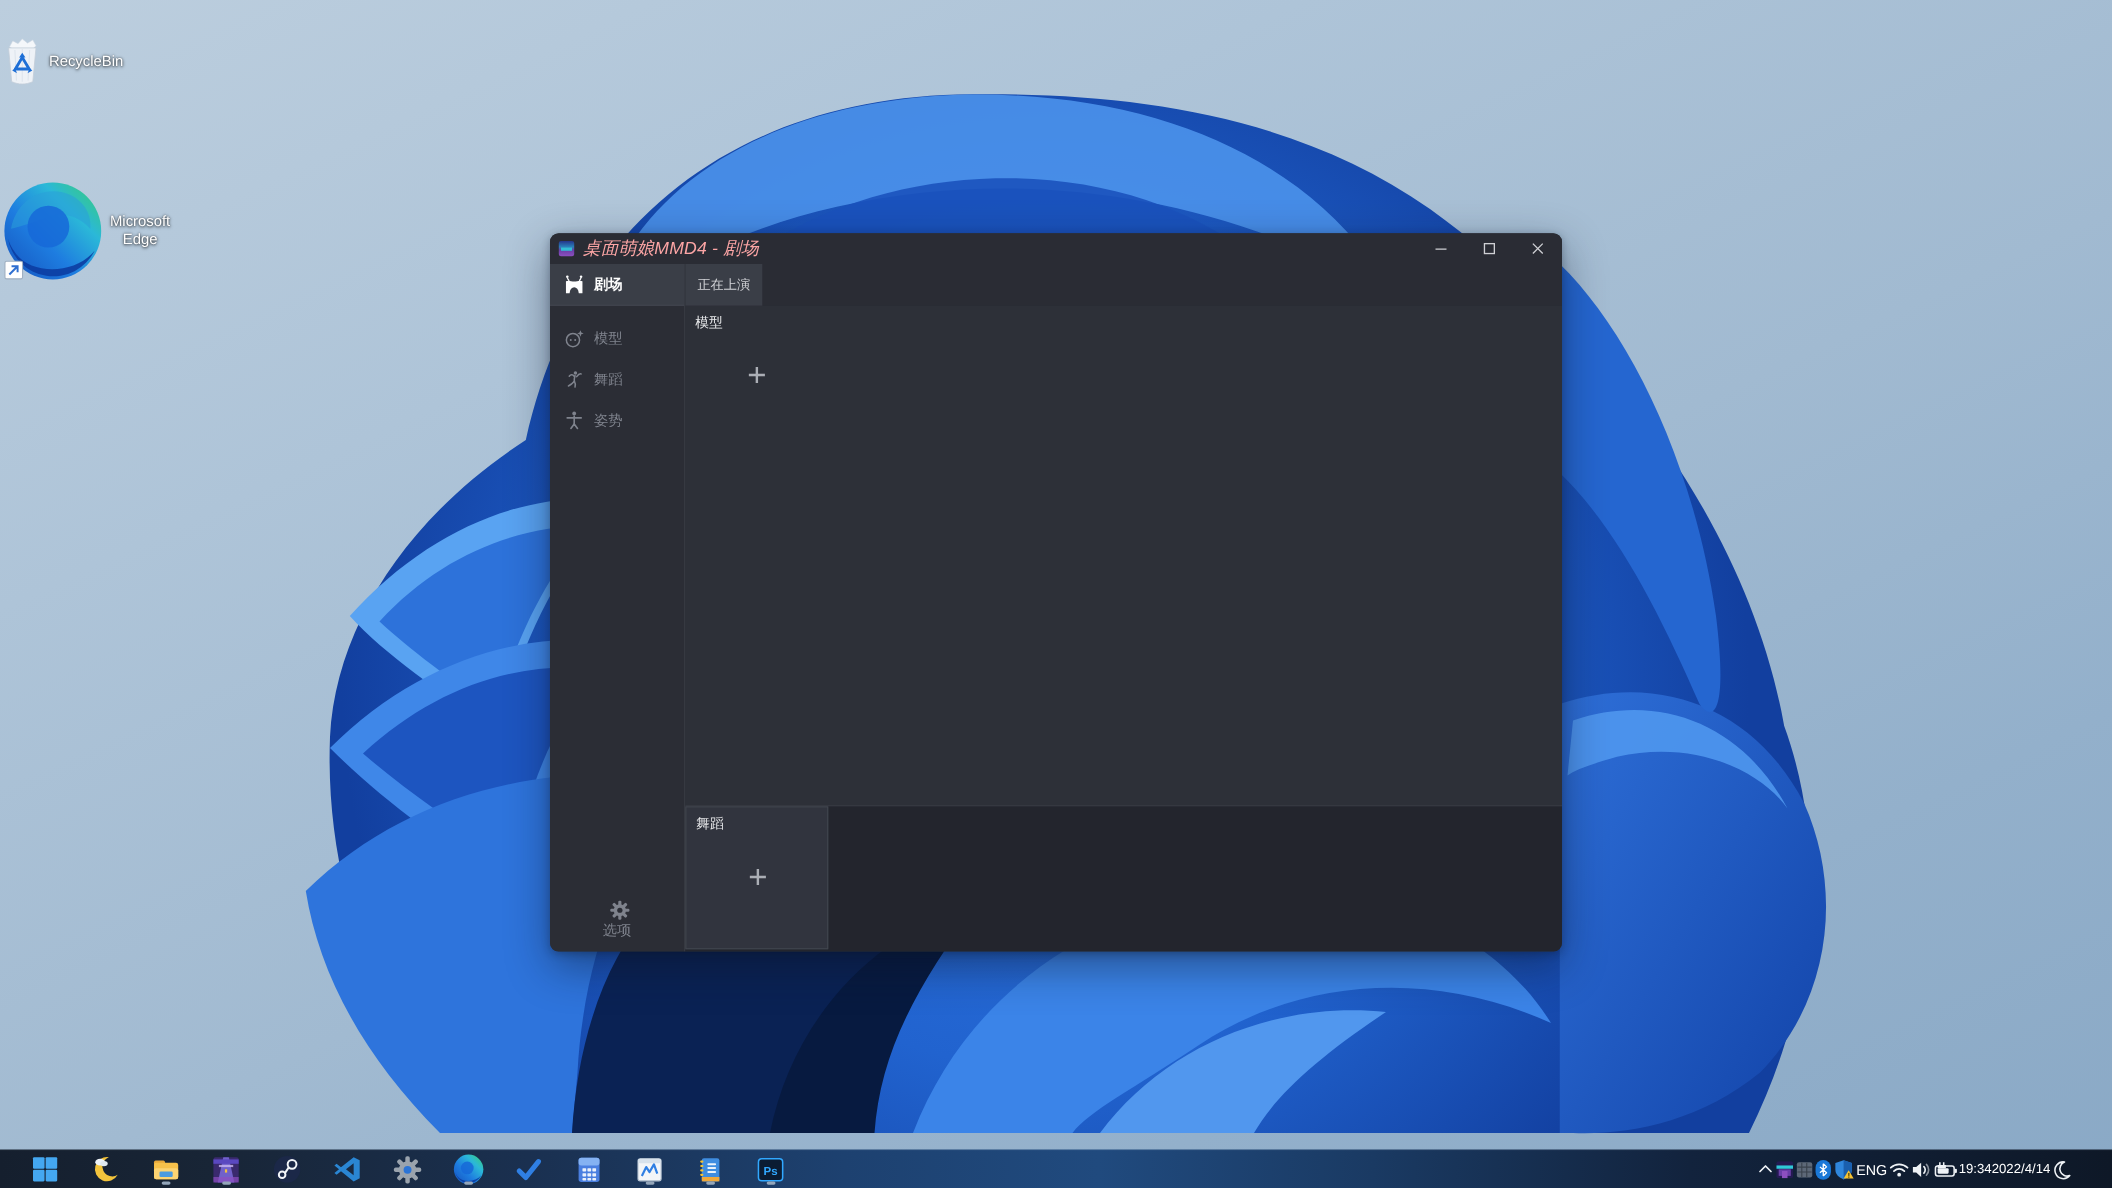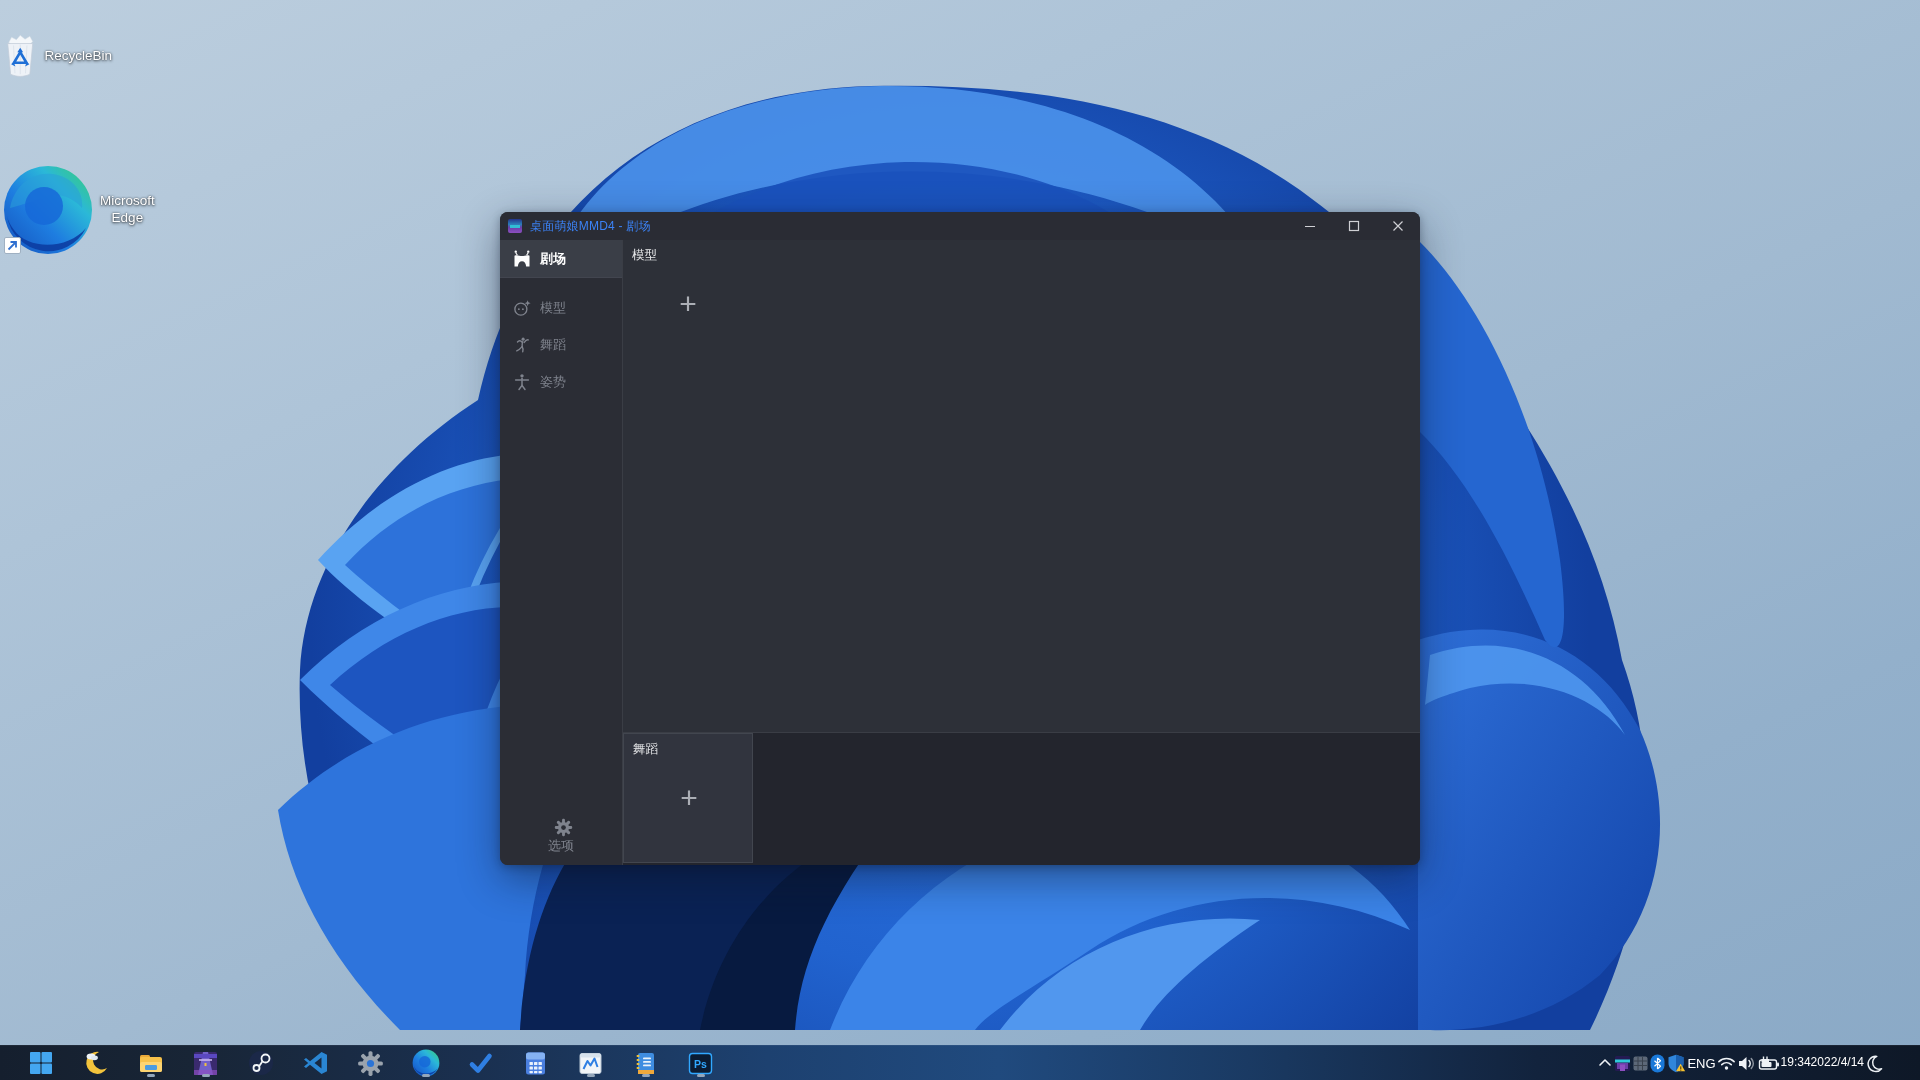--- a/index.html
+++ b/index.html
@@ -13,21 +13,21 @@
   #icon-recycle { left:2px; top:10px; }
   #icon-edge { left:2px; top:164px; }
   .edge-wrap { position:relative; width:92px; height:92px; }
   .shortcut-badge { position:absolute; left:2px; bottom:2px; width:17px; height:17px; background:#fff; border:1px solid #9fb0c2; border-radius:2px; display:flex; align-items:center; justify-content:center; }
 
   
   .win { position:absolute; left:500px; top:212px; width:920px; height:653px; background:#2d3038; border-radius:8px; overflow:hidden; box-shadow:0 14px 40px rgba(10,20,40,.45), 0 2px 8px rgba(10,20,40,.3); display:flex; flex-direction:column; }
   .titlebar { height:28px; background:#2a2c34; display:flex; align-items:center; flex:0 0 auto; }
   .titlebar .app-ico { width:14px; height:14px; margin-left:8px; border-radius:2px; background:linear-gradient(180deg,#24338a 0%,#2a7fb9 38%,#6a3fa8 60%,#8d4fc0 100%); position:relative; }
   .titlebar .app-ico:after { content:""; position:absolute; left:2px; right:2px; top:6px; height:3px; background:#2fc9d8; opacity:.9; }
-  .titlebar .ttl { color:#3b82f6; font-size:12px; margin-left:8px; letter-spacing:.2px; }
+  .titlebar .ttl { color:#fca5a5; font-size:16px; margin-left:8px; letter-spacing:.2px;font-style:italic; }
   .controls { margin-left:auto; display:flex; height:100%; }
   .ctl { width:44px; height:100%; display:flex; align-items:center; justify-content:center; }
   .win-body { flex:1; display:flex; min-height:0; }
 
   .sidebar { width:123px; flex:0 0 auto; background:#2b2d35; border-right:1px solid #3a3d45; display:flex; flex-direction:column; }
   .side-item { height:37px; display:flex; align-items:center; color:#7f838d; font-size:13px; flex:0 0 auto; }
   .side-item .s-ico { width:20px; height:20px; margin:0 8px 0 12px; display:flex; align-items:center; justify-content:center; }
   .side-item.active { height:38px; background:#3a3e47; color:#fefefe; font-weight:700; border-bottom:1px solid #42454f; }
   .side-gap { height:11px; flex:0 0 auto; }
   .side-spacer { flex:1; }
@@ -217,20 +217,25 @@
               </g>
               <circle cx="12" cy="12" r="7"></circle>
               <circle cx="12" cy="12" r="3" fill="#2b2d35"></circle>
             </svg>
           </span>
           <span>选项</span>
         </div>
       </div>
 
       <div class="main">
+        <div class="tabbar">
+          <div class="tab active">
+            <span>正在上演</span>
+          </div>
+        </div>
         <div class="content">
           <div class="panel-label">模型</div>
           <div class="add-btn">+</div>
         </div>
         <div class="bottom-section">
           <div class="dance-card">
             <div class="panel-label">舞蹈</div>
             <div class="add-btn">+</div>
           </div>
         </div>

